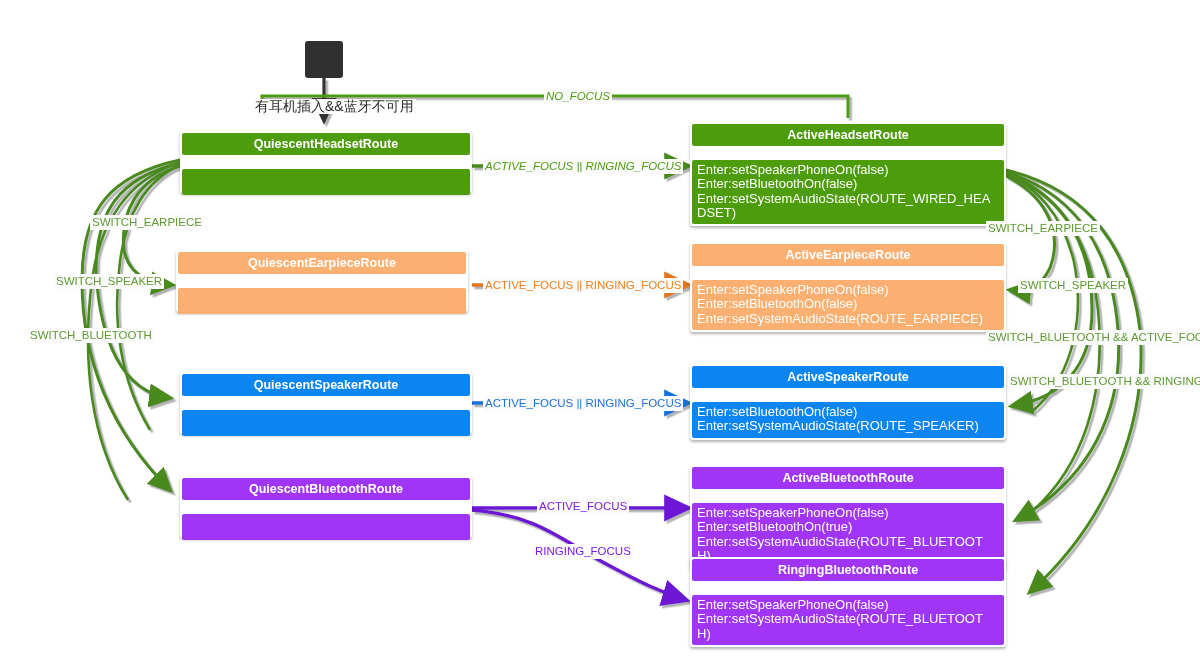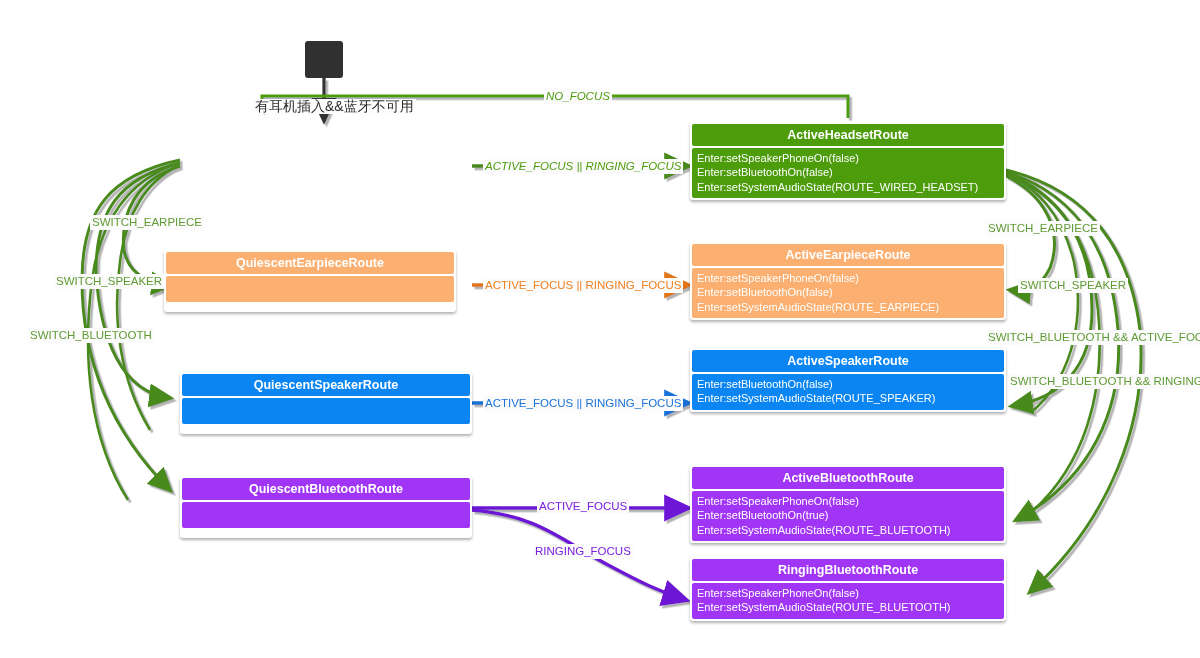--- a/index.html
+++ b/index.html
@@ -4,22 +4,22 @@
 <style>
   html,body{margin:0;padding:0;background:#ffffff;}
   body{width:1200px;height:658px;overflow:hidden;font-family:"Liberation Sans",sans-serif;}
   #stage{position:relative;width:1200px;height:658px;background:#fff;}
   #edges{position:absolute;left:0;top:0;width:1200px;height:658px;}
 
   .node{position:absolute;box-sizing:border-box;border-radius:3px;
         box-shadow:0 2px 3px rgba(0,0,0,.30);background:#fff;padding:2px;}
   .node .hdr{box-sizing:border-box;width:100%;text-align:center;color:#fff;
         font-weight:bold;font-size:12.5px;line-height:14px;padding:4px 2px;border-radius:2px;}
-  .node .body{box-sizing:border-box;width:100%;color:#fff;font-size:11px;
-        line-height:14.3px;padding:3px 10px 4px 5px;margin-top:2px;border-radius:2px;
+  .node .body{box-sizing:border-box;width:100%;color:#fff;font-size:13px;
+        line-height:14.3px;padding:3px 10px 4px 5px;margin-top:14px;border-radius:2px;
         word-break:break-all;}
   .node .body.empty{min-height:26px;}
 
   .g .hdr,.g .body{background:#4c9c0b;}
   .o .hdr,.o .body{background:#fbb071;}
   .b .hdr,.b .body{background:#0a85f2;}
   .p .hdr,.p .body{background:#a135f5;}
 
   .start{position:absolute;background:#303030;border-radius:3px;}
 
@@ -87,22 +87,26 @@
       <path d="M1006,174 C1068,198 1092,250 1092,310 C1092,366 1062,398 1012,406" stroke="#4a8a1e" stroke-width="3" fill="none" marker-end="url(#ag)"></path>
       <path d="M1006,176 C1050,198 1062,236 1050,268 C1040,288 1028,292 1010,290" stroke="#4a8a1e" stroke-width="3" fill="none" marker-end="url(#ag)"></path>
 
       <path d="M1022,520 C1086,470 1106,390 1098,310 C1090,236 1056,192 1008,174" stroke="#4a8a1e" stroke-width="2.6" fill="none"></path>
       <path d="M1034,410 C1076,372 1084,312 1074,262 C1062,212 1034,186 1006,174" stroke="#4a8a1e" stroke-width="2.6" fill="none"></path>
     </g>
   </svg>
 
   <div class="start" style="left:305px;top:41px;width:38px;height:37px;"></div>
 
+  <div class="node g" style="left:180px;top:131px;width:292px;height:62px;">
+    <div class="hdr">QuiescentHeadsetRoute</div>
+    <div class="body empty"></div>
+  </div>
 
-  <div class="node o" style="left:164px;top:250px;width:292px;height:62px;">
+  <div class="node o" style="left:176px;top:250px;width:292px;height:62px;">
     <div class="hdr">QuiescentEarpieceRoute</div>
     <div class="body empty"></div>
   </div>
 
   <div class="node p" style="left:180px;top:476px;width:292px;height:62px;">
     <div class="hdr">QuiescentBluetoothRoute</div>
     <div class="body empty"></div>
   </div>
 
   <div class="node b" style="left:180px;top:372px;width:292px;height:62px;">
@@ -121,21 +125,21 @@
 
   <div class="node o" style="left:690px;top:242px;width:316px;">
     <div class="hdr">ActiveEarpieceRoute</div>
     <div class="body">
       <div>Enter:setSpeakerPhoneOn(false)</div>
       <div>Enter:setBluetoothOn(false)</div>
       <div>Enter:setSystemAudioState(ROUTE_EARPIECE)</div>
     </div>
   </div>
 
-  <div class="node b" style="left:690px;top:348px;width:316px;">
+  <div class="node b" style="left:690px;top:364px;width:316px;">
     <div class="hdr">ActiveSpeakerRoute</div>
     <div class="body">
       <div>Enter:setBluetoothOn(false)</div>
       <div>Enter:setSystemAudioState(ROUTE_SPEAKER)</div>
     </div>
   </div>
 
   <div class="node p" style="left:690px;top:465px;width:316px;">
     <div class="hdr">ActiveBluetoothRoute</div>
     <div class="body">

